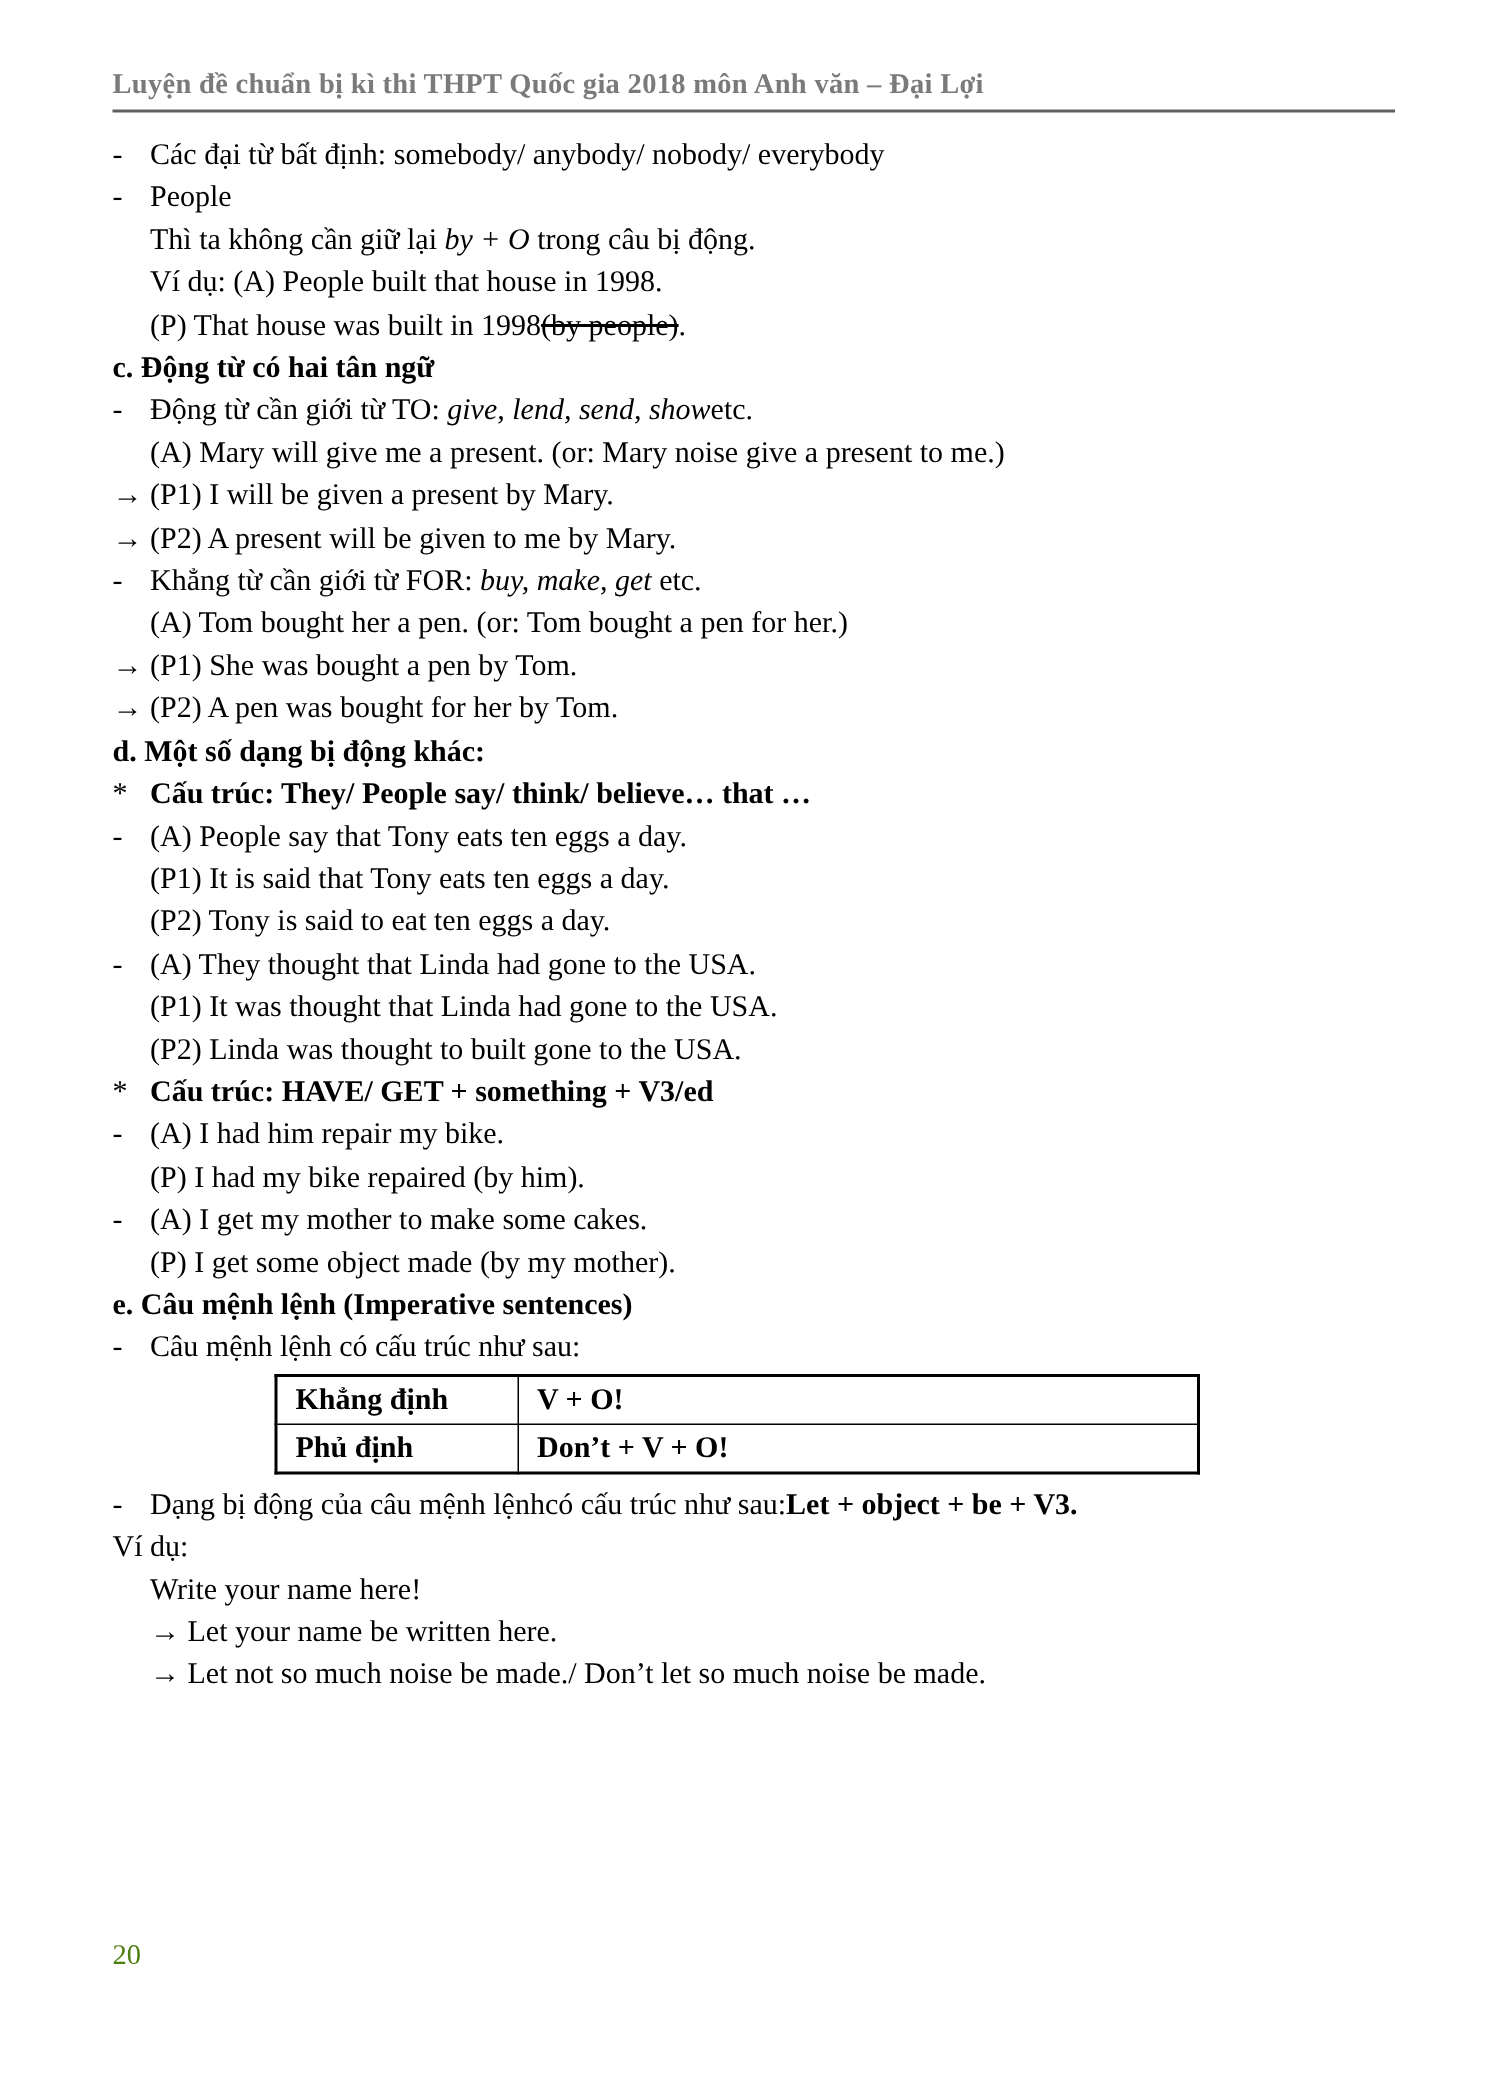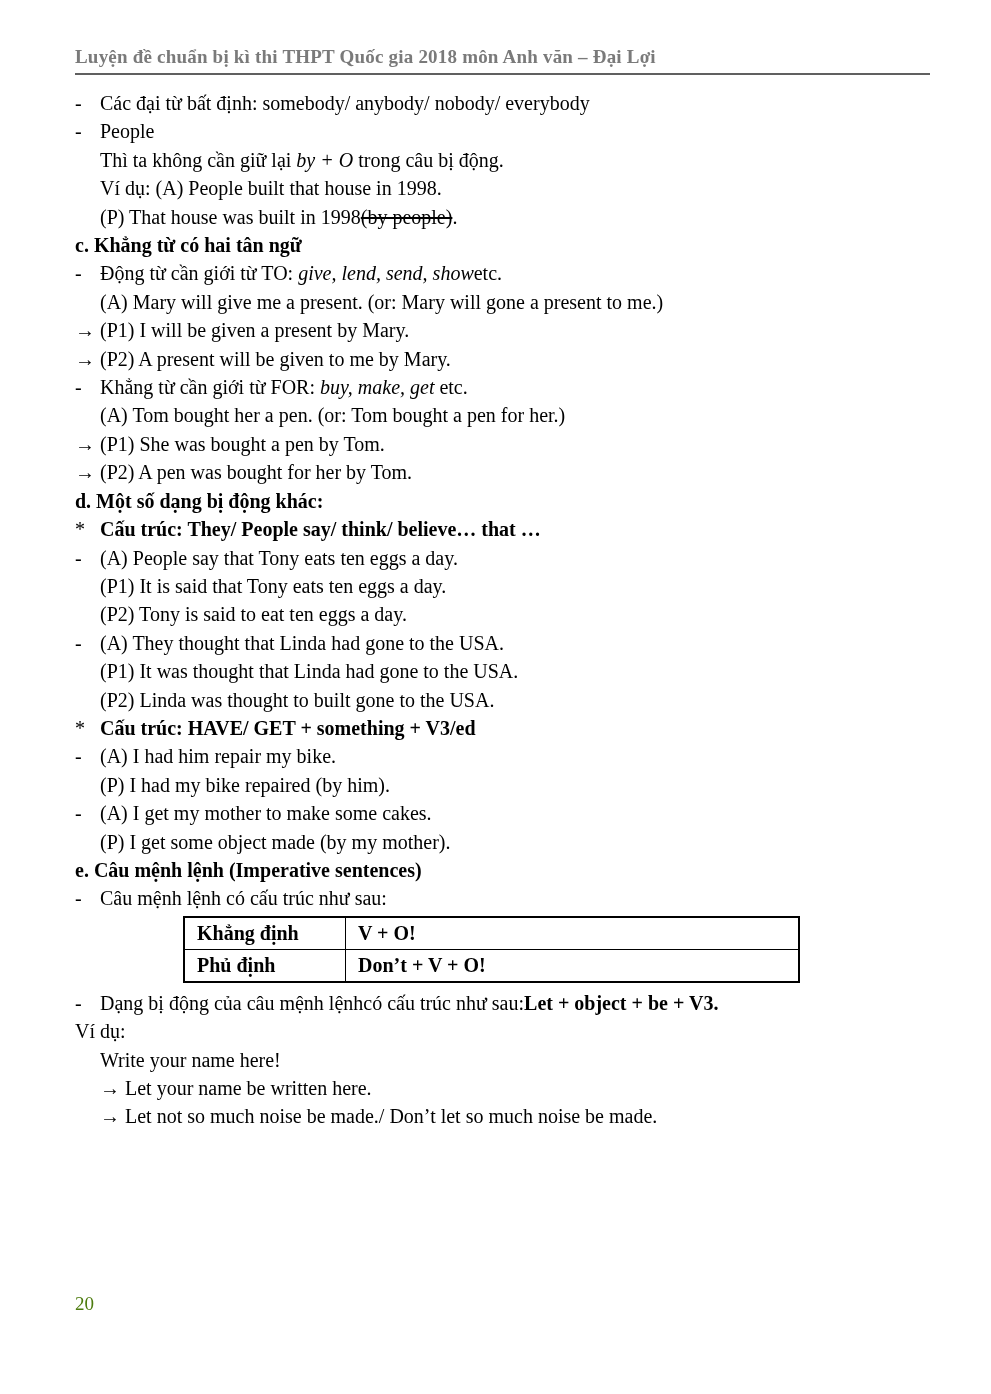--- a/index.html
+++ b/index.html
@@ -62,23 +62,23 @@
     <span>Luyện đề chuẩn bị kì thi THPT Quốc gia 2018 môn Anh văn – Đại Lợi</span>
   </div>
 
   <div class="content">
     <div id="lines-before">
         <div class="line"><span class="marker">-</span><span class="seg-normal">Các đại từ bất định: somebody/ anybody/ nobody/ everybody</span></div>
         <div class="line"><span class="marker">-</span><span class="seg-normal">People</span></div>
         <div class="line indent"><span class="seg-normal">Thì ta không cần giữ lại </span><span class="seg-italic">by + O</span><span class="seg-normal"> trong câu bị động.</span></div>
         <div class="line indent"><span class="seg-normal">Ví dụ: (A) People built that house in 1998.</span></div>
         <div class="line indent"><span class="seg-normal">(P) That house was built in 1998</span><span class="seg-strike">(by people)</span><span class="seg-normal">.</span></div>
-        <div class="line"><span class="seg-bold">c. Khẳng từ có hai tân ngữ</span></div>
+        <div class="line"><span class="seg-bold">c. Động từ có hai tân ngữ</span></div>
         <div class="line"><span class="marker">-</span><span class="seg-normal">Động từ cần giới từ TO: </span><span class="seg-italic">give, lend, send, show</span><span class="seg-normal">etc.</span></div>
-        <div class="line indent"><span class="seg-normal">(A) Mary will give me a present. (or: Mary will gone a present to me.)</span></div>
+        <div class="line indent"><span class="seg-normal">(A) Mary will give me a present. (or: Mary noise give a present to me.)</span></div>
         <div class="line"><span class="marker">→</span><span class="seg-normal">(P1) I will be given a present by Mary.</span></div>
         <div class="line"><span class="marker">→</span><span class="seg-normal">(P2) A present will be given to me by Mary.</span></div>
         <div class="line"><span class="marker">-</span><span class="seg-normal">Khẳng từ cần giới từ FOR: </span><span class="seg-italic">buy, make, get</span><span class="seg-normal"> etc.</span></div>
         <div class="line indent"><span class="seg-normal">(A) Tom bought her a pen. (or: Tom bought a pen for her.)</span></div>
         <div class="line"><span class="marker">→</span><span class="seg-normal">(P1) She was bought a pen by Tom.</span></div>
         <div class="line"><span class="marker">→</span><span class="seg-normal">(P2) A pen was bought for her by Tom.</span></div>
         <div class="line"><span class="seg-bold">d. Một số dạng bị động khác:</span></div>
         <div class="line"><span class="marker">*</span><span class="seg-bold">Cấu trúc: They/ People say/ think/ believe… that …</span></div>
         <div class="line"><span class="marker">-</span><span class="seg-normal">(A) People say that Tony eats ten eggs a day.</span></div>
         <div class="line indent"><span class="seg-normal">(P1) It is said that Tony eats ten eggs a day.</span></div>

